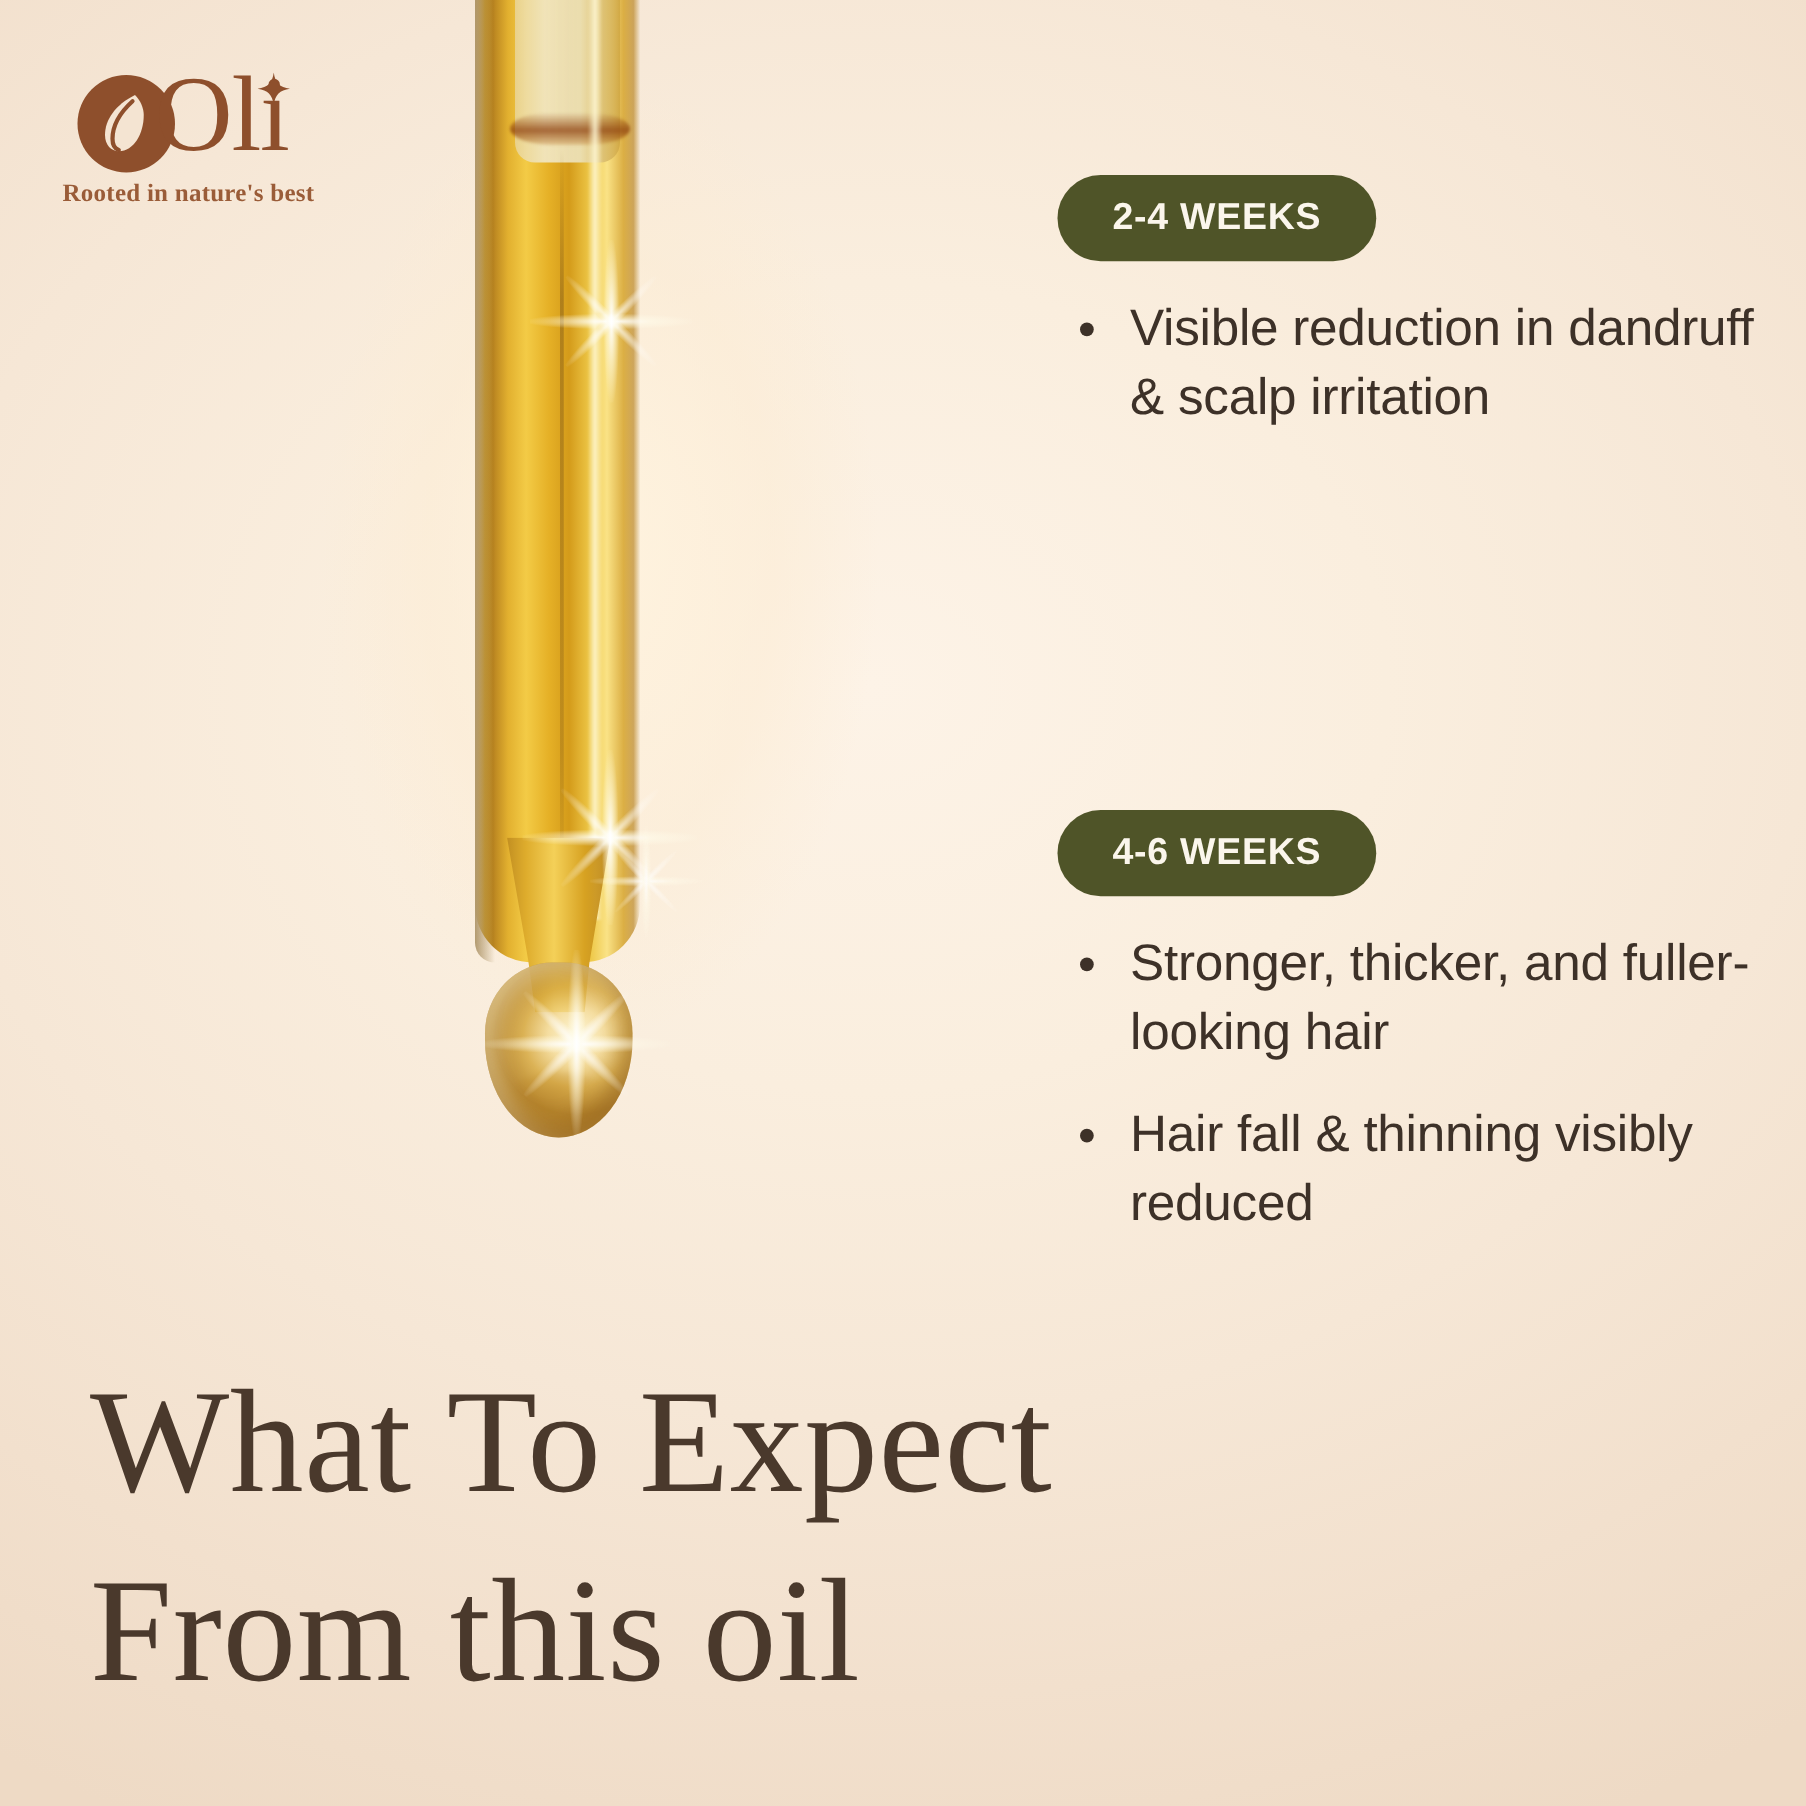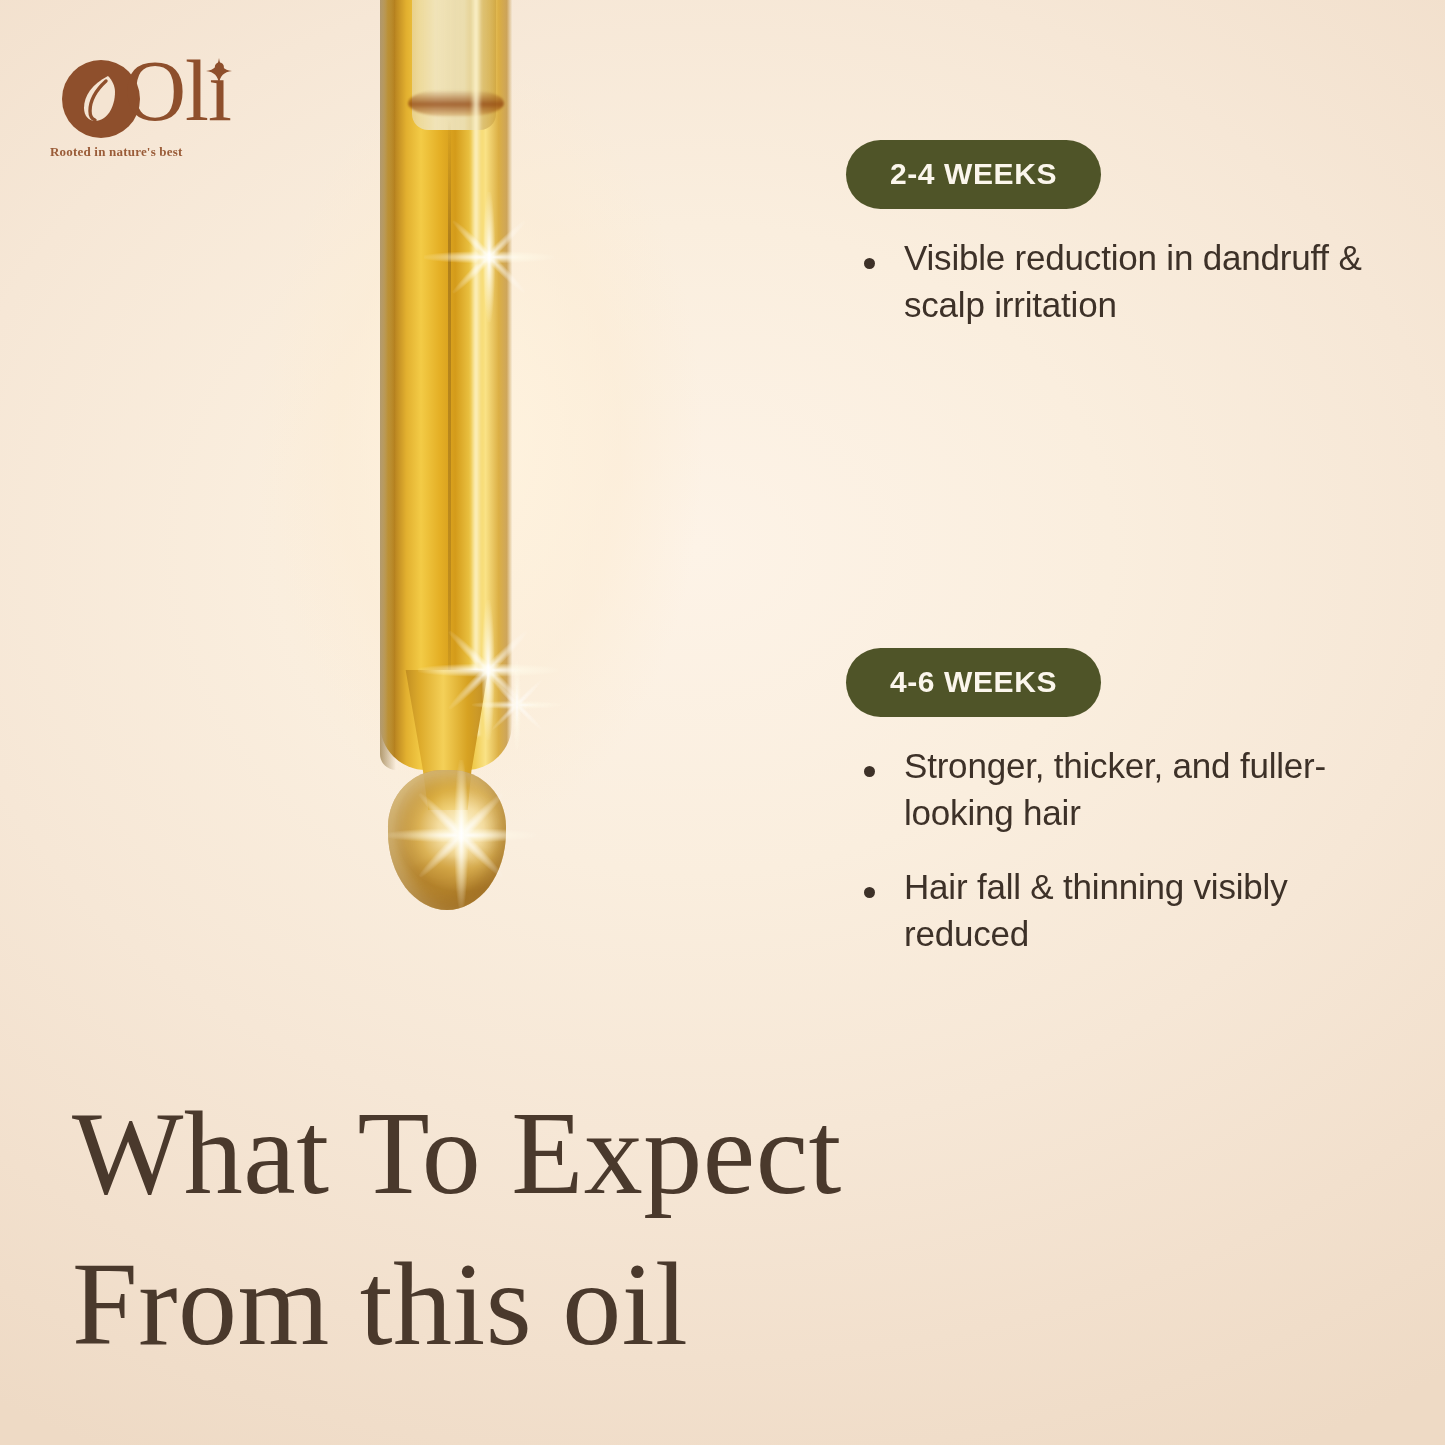--- a/index.html
+++ b/index.html
@@ -66,21 +66,21 @@
     top: 6px;
     width: 26px;
     height: 26px;
   }
   .logo-tagline {
     position: absolute;
     left: 4px;
     top: 92px;
     font-family: "Liberation Serif", serif;
     font-weight: bold;
-    font-size: 13px;
+    font-size: 20px;
     letter-spacing: 0.2px;
     color: #9a5c38;
     white-space: nowrap;
   }
 
   
   .dropper {
     position: absolute;
     left: 352px;
     top: -30px;
@@ -243,21 +243,21 @@
   ul.bullets {
     list-style: none;
     margin: 26px 0 0 0;
     padding: 0;
   }
   ul.bullets li {
     position: relative;
     padding-left: 58px;
     margin-bottom: 28px;
     font-family: "Liberation Sans", sans-serif;
-    font-size: 35px;
+    font-size: 41px;
     line-height: 1.33;
     color: #3d3128;
     letter-spacing: -0.2px;
     max-width: 580px;
   }
   ul.bullets li:last-child { margin-bottom: 0; }
   ul.bullets li .dot {
     position: absolute;
     left: 18px;
     top: 23px;

